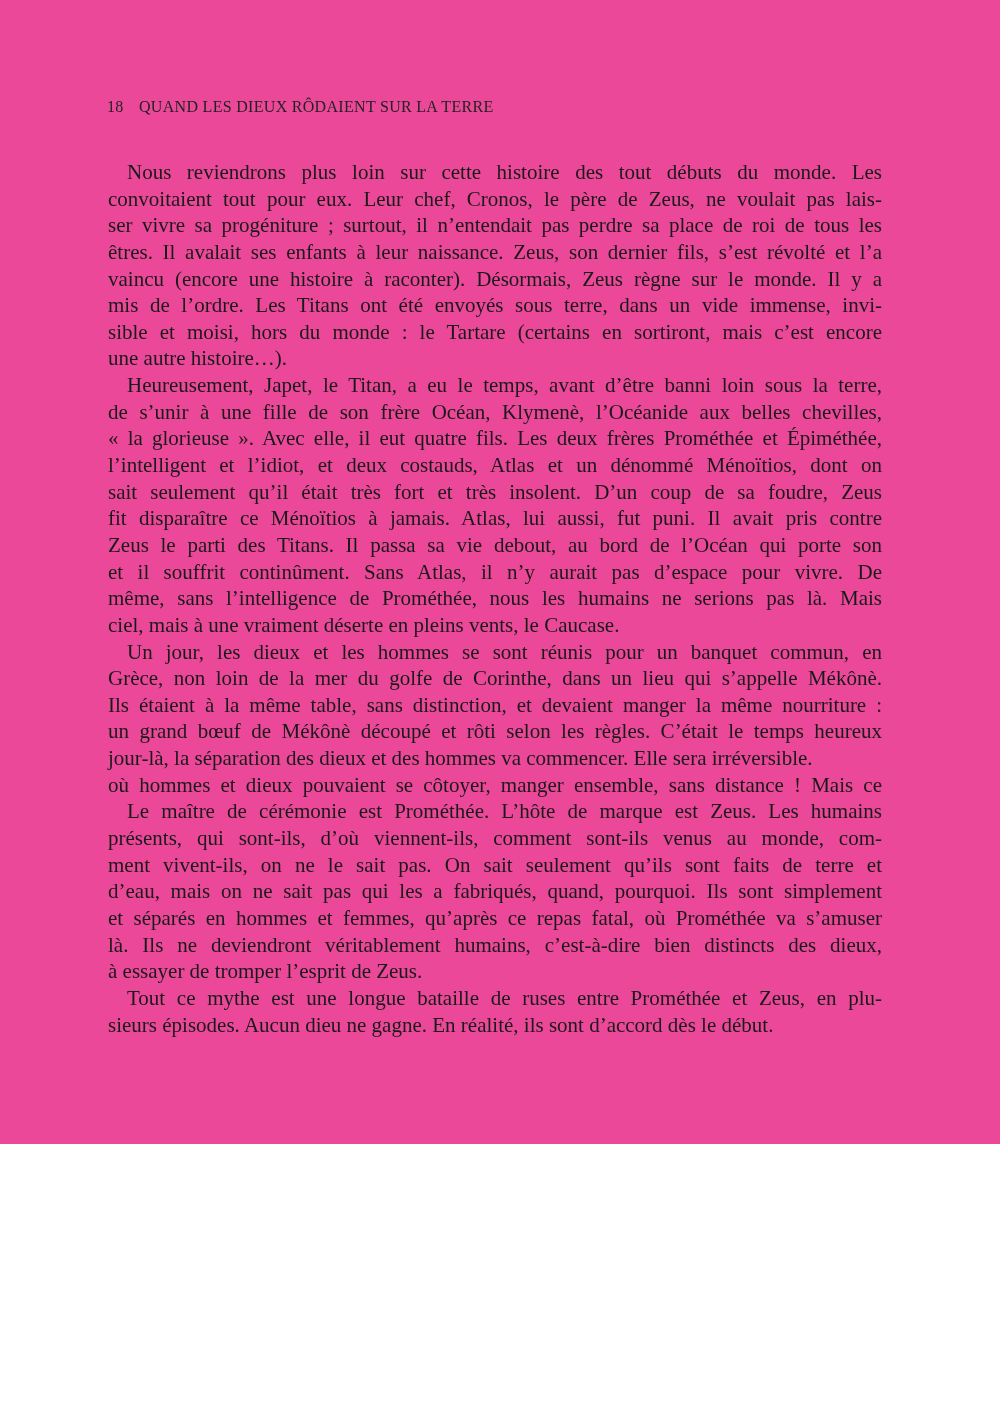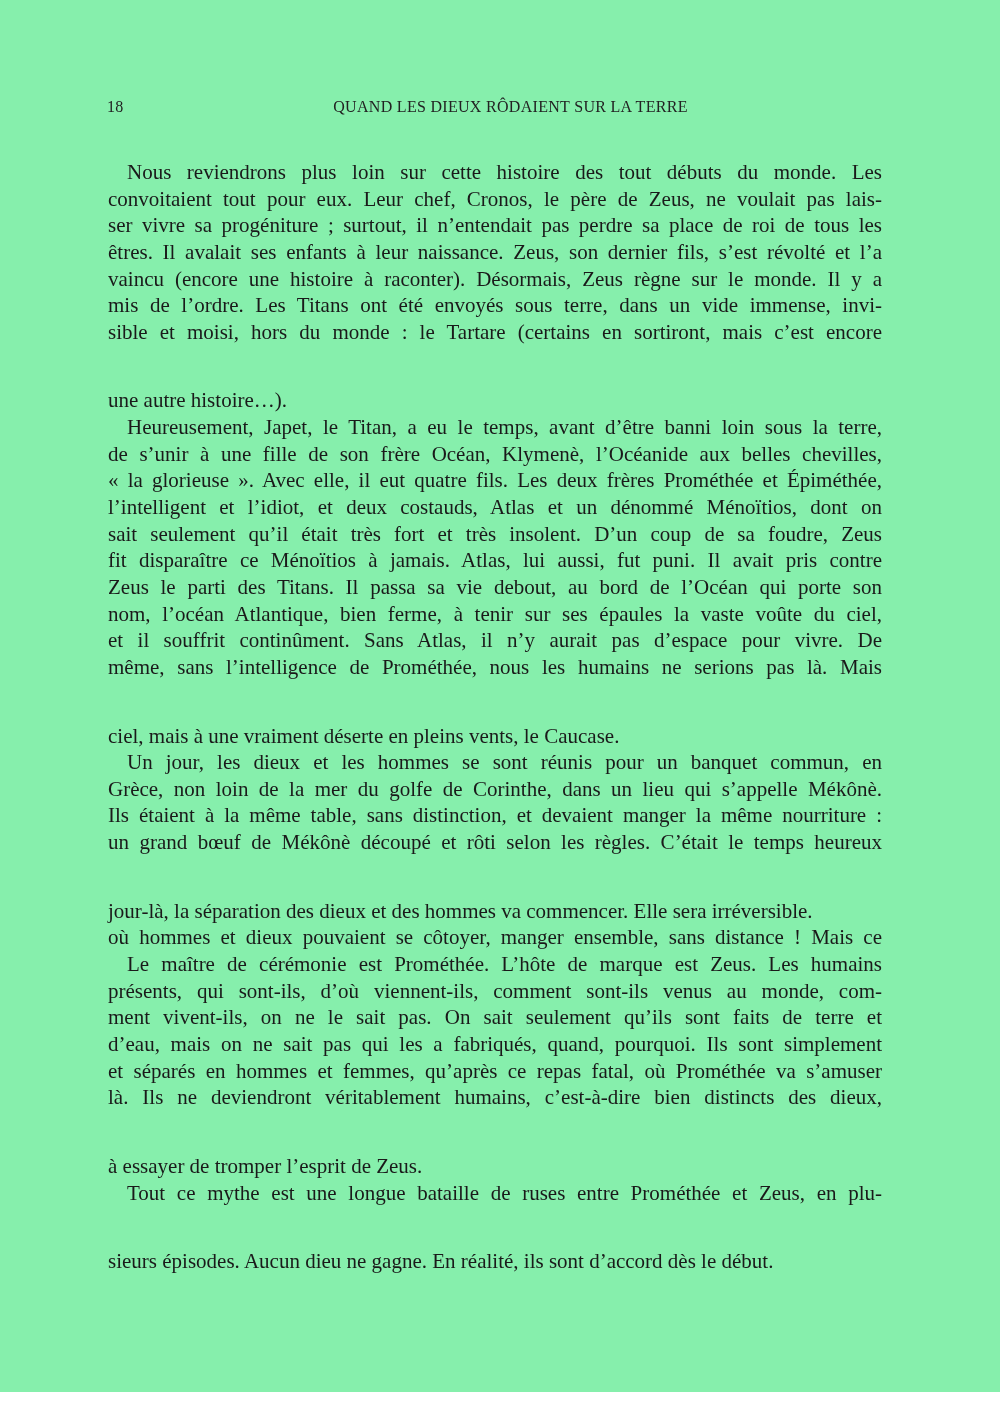--- a/index.html
+++ b/index.html
@@ -12,43 +12,43 @@
       height: 1420px;
       position: relative;
       overflow: hidden;
       font-family: "Liberation Serif", "DejaVu Serif", serif;
       color: #1a1a1a;
     }
     .page {
       position: absolute;
       left: 0; top: 0;
       width: 1000px;
-      height: 1392px;
-      background: #86efac;
+      height: 1144px;
+      background: #ec4899;
     }
     .running-head {
       position: absolute;
       top: 98px;
       left: 107px;
       width: 775px;
       height: 24px;
       font-size: 16px;
       letter-spacing: 0.3px;
       color: #222;
     }
     .page-number {
       position: absolute;
       left: 0;
       top: 0;
     }
     .running-title {
       position: absolute;
       left: 8px;
       right: 0;
-      text-align: center;
+      text-align: left;
       top: 0;
       padding-left: 24px;
     }
     .body-text {
       position: absolute;
       top: 159px;
       left: 108px;
       width: 774px;
       font-size: 21px;
       line-height: 26.65px;
@@ -59,21 +59,20 @@
     .line {
       display: block;
       text-align: justify;
       text-align-last: justify;
       white-space: nowrap;
       height: 26.65px;
       overflow: visible;
     }
     .line.last {
       text-align-last: left;
-      margin-top: 42px;
     }
     .line.indent {
       padding-left: 19px;
     }
   </style>
 </head>
 <body>
 
 <div class="page">
   <div class="running-head">
@@ -93,21 +92,20 @@
         <span class="line last">une autre histoire…).</span>
       </div>
       <div>
         <span class="line indent">Heureusement, Japet, le Titan, a eu le temps, avant d’être banni loin sous la terre,</span>
         <span class="line">de s’unir à une fille de son frère Océan, Klymenè, l’Océanide aux belles chevilles,</span>
         <span class="line">« la glorieuse ». Avec elle, il eut quatre fils. Les deux frères Prométhée et Épiméthée,</span>
         <span class="line">l’intelligent et l’idiot, et deux costauds, Atlas et un dénommé Ménoïtios, dont on</span>
         <span class="line">sait seulement qu’il était très fort et très insolent. D’un coup de sa foudre, Zeus</span>
         <span class="line">fit disparaître ce Ménoïtios à jamais. Atlas, lui aussi, fut puni. Il avait pris contre</span>
         <span class="line">Zeus le parti des Titans. Il passa sa vie debout, au bord de l’Océan qui porte son</span>
-        <span class="line">nom, l’océan Atlantique, bien ferme, à tenir sur ses épaules la vaste voûte du ciel,</span>
         <span class="line">et il souffrit continûment. Sans Atlas, il n’y aurait pas d’espace pour vivre. De</span>
         <span class="line">même, sans l’intelligence de Prométhée, nous les humains ne serions pas là. Mais</span>
         <span class="line last">ciel, mais à une vraiment déserte en pleins vents, le Caucase.</span>
       </div>
       <div>
         <span class="line indent">Un jour, les dieux et les hommes se sont réunis pour un banquet commun, en</span>
         <span class="line">Grèce, non loin de la mer du golfe de Corinthe, dans un lieu qui s’appelle Mékônè.</span>
         <span class="line">Ils étaient à la même table, sans distinction, et devaient manger la même nourriture :</span>
         <span class="line">un grand bœuf de Mékônè découpé et rôti selon les règles. C’était le temps heureux</span>
         <span class="line last">jour-là, la séparation des dieux et des hommes va commencer. Elle sera irréversible.</span>

